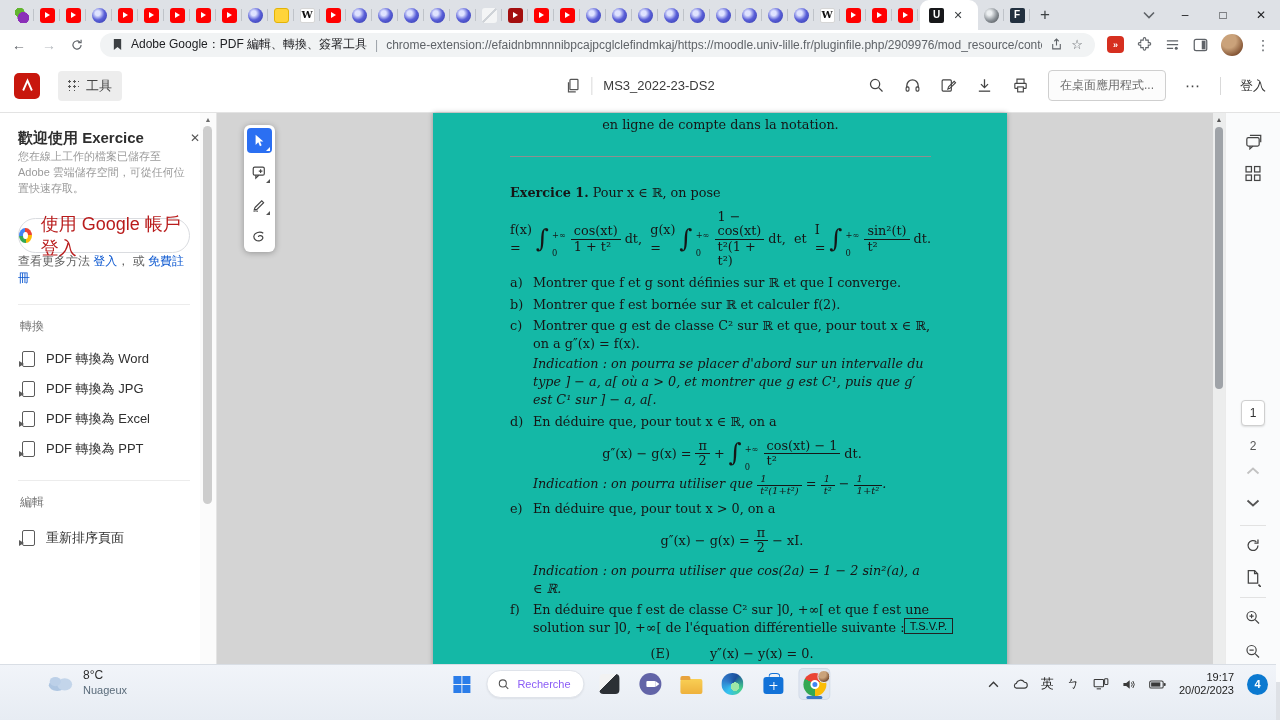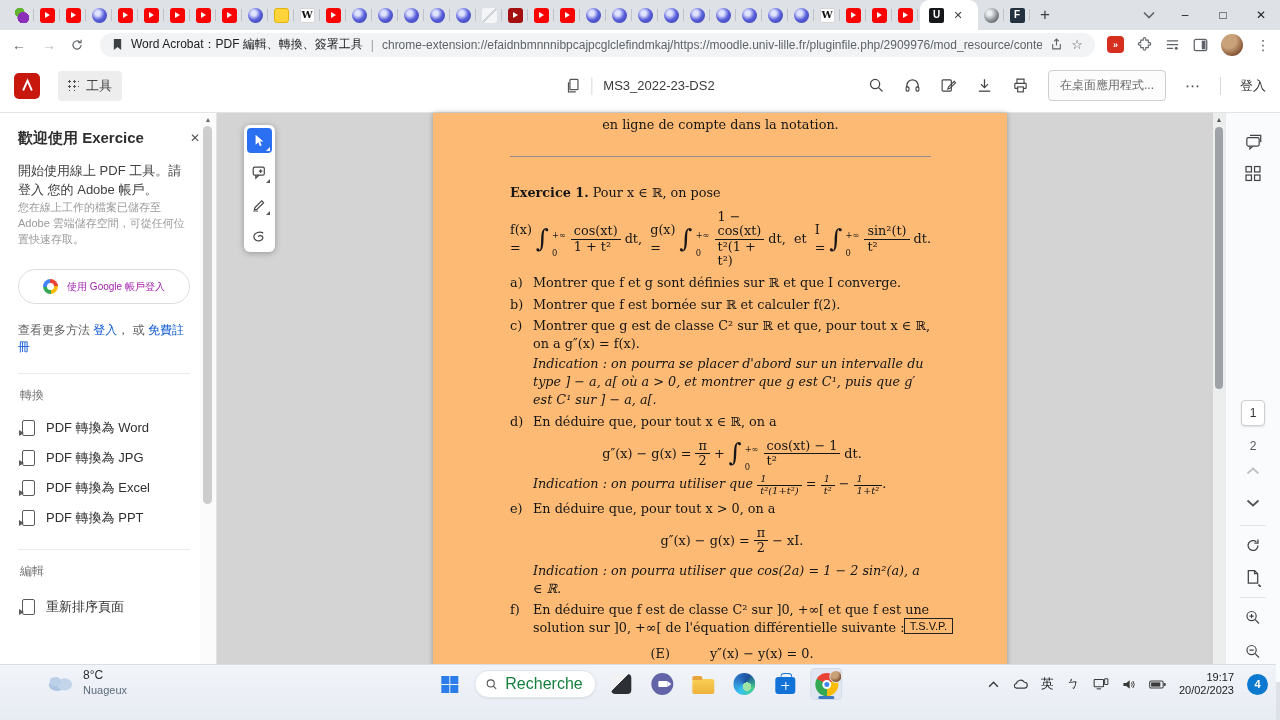--- a/index.html
+++ b/index.html
@@ -62,43 +62,43 @@
 
 .sidebar{position:absolute;top:113px;left:0;width:217px;bottom:38px;background:#fff;border-right:1px solid #e4e4e4;overflow:hidden}
 .sb-inner{padding:16px 26px 0 18px}
 .wclose{position:absolute;top:18px;right:16px;font-size:12px;color:#555}
 .wtitle{font-size:15px;font-weight:700;color:#2e2e2e}
 .wbody{margin-top:13px;font-size:13px;color:#3f3f3f;line-height:19px}
 .wnote{font-size:11px;color:#9a9a9a;line-height:16px}
 .gbtn{margin-top:22px;height:35px;border:1px solid #dadce0;border-radius:18px;display:flex;align-items:center;justify-content:center;gap:9px;background:#fff}
 .gmark{width:15px;height:15px;border-radius:50%;background:conic-gradient(#ea4335 0 25%,#fbbc05 0 50%,#34a853 0 75%,#4285f4 0 100%);position:relative}
 .gmark::after{content:"";position:absolute;inset:4px;background:#fff;border-radius:50%}
-.gbtn span{font-size:10px;color:#a21caf}
-.wlinks{margin-top:18px;font-size:12px;color:#5f5f5f}
+.gbtn span{font-size:18px;color:#b91c1c}
+.wlinks{font-size:12px;color:#5f5f5f}
 .wlinks a{color:#0b57d0;text-decoration:none}
 .sb-sect{border-top:1px solid #ececec;margin-top:17px;padding-top:13px}
 .sb-sect-title{font-size:12px;color:#767676;padding-left:2px}
 .side-item{display:flex;align-items:center;gap:11px;height:29px;margin-top:1px;padding-left:4px}
 .side-ico{width:13px;height:16px;border:1.4px solid #5b5b5b;border-radius:2px;position:relative;flex:none}
 .side-ico::after{content:"";position:absolute;left:-4px;bottom:-1px;border-style:solid;border-width:3px 0 3px 5px;border-color:transparent transparent transparent #5b5b5b}
 .side-lbl{font-size:13px;color:#2f2f2f;white-space:nowrap}
 .sb-scroll{position:absolute;top:113px;left:200px;width:16px;bottom:38px;background:#fbfbfb}
 .sb-arrow{position:absolute;left:0;width:16px;height:12px;display:flex;align-items:center;justify-content:center;color:#6d6d6d;font-size:7px}
 .sb-thumb{position:absolute;left:3px;width:9px;border-radius:5px;background:#cdcdcd}
 
 
 .floatbar{position:absolute;left:244px;top:125px;width:31px;background:#fff;border-radius:6px;box-shadow:0 1px 6px rgba(0,0,0,.3);padding:3px;display:flex;flex-direction:column;gap:7px;align-items:center;z-index:5}
 .tool{width:25px;height:25px;border-radius:4px;display:flex;align-items:center;justify-content:center;position:relative}
 .tool.sel{background:#2b6ff2}
 .tool .corner{position:absolute;right:2px;bottom:2px;border-style:solid;border-width:0 0 4px 4px;border-color:transparent transparent #555 transparent}
 .tool.sel .corner{border-color:transparent transparent #fff transparent}
 
 
 .docarea{position:absolute;top:113px;left:217px;right:67px;bottom:38px;background:#d4d4d4}
-.page{position:absolute;left:216px;top:0;width:574px;height:557px;background:#fdba74;box-shadow:0 0 5px rgba(0,0,0,.3);overflow:hidden}
+.page{position:absolute;left:216px;top:0;width:574px;height:557px;background:#14b8a6;box-shadow:0 0 5px rgba(0,0,0,.3);overflow:hidden}
 .page-inner{position:absolute;left:77px;right:76px;top:0;font-family:"DejaVu Serif","Liberation Serif",serif;font-size:12.8px;color:#161616;line-height:18px}
 .cont{text-align:center;margin-top:3px}
 .docrule{height:1px;background:#8f8f8f;margin-top:22px}
 .exline{margin-top:27px}
 .exlab{font-weight:700}
 .deq{display:flex;justify-content:center;align-items:center;gap:4px;margin:8px 0 6px}
 .intsign{font-size:25px;line-height:1;font-family:"DejaVu Serif",serif;transform:translateY(-1px)}
 .ilim{display:inline-flex;flex-direction:column;justify-content:space-between;height:27px;font-size:8.3px;vertical-align:middle;margin-left:-1px;margin-right:1px}
 .frac{display:inline-block;line-height:1.12;vertical-align:middle}
 .frac .fnum{display:block;padding:0 3px}
@@ -128,21 +128,21 @@
 .weather{position:absolute;left:46px;top:3px;display:flex;gap:9px;align-items:center}
 .wtemp{font-size:12px;color:#2d2d2d;line-height:15px}
 .wcond{font-size:11px;color:#5a6b7a;line-height:14px}
 .apps{position:absolute;left:50%;transform:translateX(-50%);top:0;height:38px;display:flex;align-items:center;gap:9px}
 .appbtn{width:32px;height:32px;border-radius:5px;display:flex;align-items:center;justify-content:center;position:relative}
 .appbtn.active{background:#e0e7f2;box-shadow:inset 0 0 0 1px #d3dbe7}
 .appbtn.active::after{content:"";position:absolute;bottom:1px;left:50%;transform:translateX(-50%);width:16px;height:3px;border-radius:2px;background:#3b77c2}
 .winlogo{width:17px;height:17px;display:grid;grid-template-columns:8px 8px;grid-template-rows:8px 8px;gap:1px}
 .winlogo i{background:#2b7de9}
 .searchpill{height:28px;background:#fff;border:1px solid #dfe3ea;border-radius:14px;display:flex;align-items:center;gap:7px;padding:0 13px 0 10px;box-shadow:0 1px 2px rgba(0,0,0,.06)}
-.searchpill span{font-size:16px;color:#15803d}
+.searchpill span{font-size:11px;color:#8b5cf6}
 .darkapp{width:20px;height:20px;border-radius:4px;background:linear-gradient(135deg,#f2f2f2 0 42%,#2c3035 42%)}
 .chaticon{width:22px;height:22px;border-radius:50%;background:#6264a7;display:flex;align-items:center;justify-content:center}
 .camrect{width:9px;height:6px;background:#fff;border-radius:1px;position:relative}
 .camrect::after{content:"";position:absolute;right:-4px;top:0;border-style:solid;border-width:3px 0 3px 4px;border-color:transparent transparent transparent #fff}
 .folder{width:22px;height:15px;background:linear-gradient(#f9cf54,#eeb13c);border-radius:2px;position:relative;margin-top:4px}
 .folder::before{content:"";position:absolute;top:-3px;left:0;width:10px;height:4px;background:#e8a33d;border-radius:2px 2px 0 0}
 .edge{width:22px;height:22px;border-radius:50%;background:radial-gradient(circle at 62% 62%,#9ee6a7 0 22%,transparent 23%),conic-gradient(from 210deg,#35c1f1,#2f78c9,#1b4f9b,#47d18a,#35c1f1)}
 .store{width:20px;height:17px;background:#1272d8;border-radius:3px;position:relative;margin-top:3px;display:flex;align-items:center;justify-content:center}
 .store::before{content:"";position:absolute;top:-4px;left:5px;width:10px;height:6px;border:1.5px solid #1272d8;border-bottom:none;border-radius:4px 4px 0 0}
 .store i{width:8px;height:8px;background-image:linear-gradient(#fff,#fff),linear-gradient(#fff,#fff);background-size:8px 1.4px,1.4px 8px;background-position:center,center;background-repeat:no-repeat}
@@ -302,21 +302,21 @@
           <path d="M19 12a7 7 0 1 1-2.1-5" fill="none" stroke="#5f6368" stroke-width="2"></path>
           <polyline points="19,3 19,8 14,8" fill="none" stroke="#5f6368" stroke-width="2"></polyline>
         </svg>
     </span>
     <div class="omni">
       <span>
         <svg width="11" height="13" viewBox="0 0 12 14">
             <path d="M2 1h8v12L6 9.8 2 13z" fill="#3c4043"></path>
           </svg>
       </span>
-      <span class="ttl">Word Acrobat：PDF 編輯、轉換、簽署工具</span>
+      <span class="ttl">Adobe Google：PDF 編輯、轉換、簽署工具</span>
       <span class="sep">|</span>
       <span class="url">chrome-extension://efaidnbmnnnibpcajpcglclefindmkaj/https://moodle.univ-lille.fr/pluginfile.php/2909976/mod_resource/content/1...</span>
       <span>
         <svg width="13" height="13" viewBox="0 0 24 24">
             <path d="M12 14V3M8 6l4-4 4 4" fill="none" stroke="#5f6368" stroke-width="2"></path>
             <path d="M5 11v9h14v-9" fill="none" stroke="#5f6368" stroke-width="2"></path>
           </svg>
       </span>
       <span style="color:#5f6368;font-size:13px">☆</span>
     </div>
@@ -401,21 +401,20 @@
       <span class="moredots">⋯</span>
       <span class="vdiv"></span>
       <span class="signin">登入</span>
     </div>
   </div>
 
   <div class="sidebar">
     <span class="wclose">✕</span>
     <div class="sb-inner">
       <div class="wtitle">歡迎使用 Exercice</div>
-      <div class="wbody">開始使用線上 PDF 工具。請登入 您的 Adobe 帳戶。</div>
       <div class="wnote">您在線上工作的檔案已儲存至 Adobe 雲端儲存空間，可從任何位置快速存取。</div>
       <div class="gbtn">
         <span class="gmark"></span>
         <span>使用 Google 帳戶登入</span>
       </div>
       <div class="wlinks">
         <span>查看更多方法 </span><a href="#">登入</a><span>， 或 </span><a href="#">免費註冊</a>
       </div>
       <div class="sb-sect">
         <div class="sb-sect-title">轉換</div>

